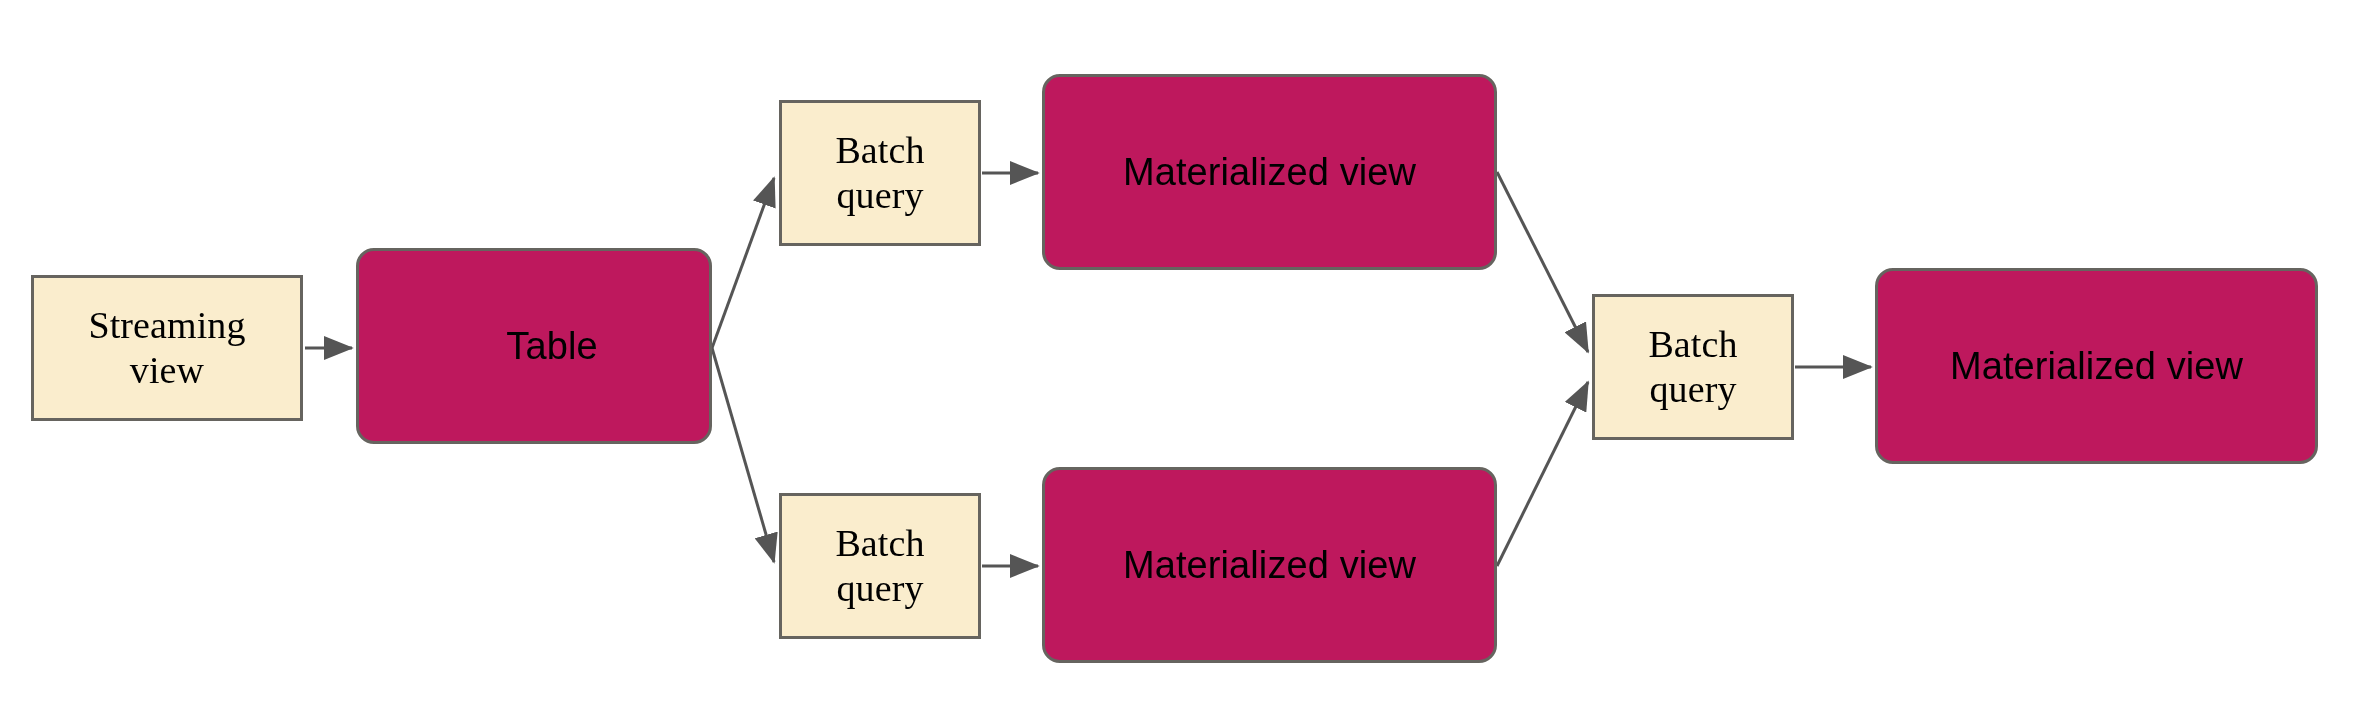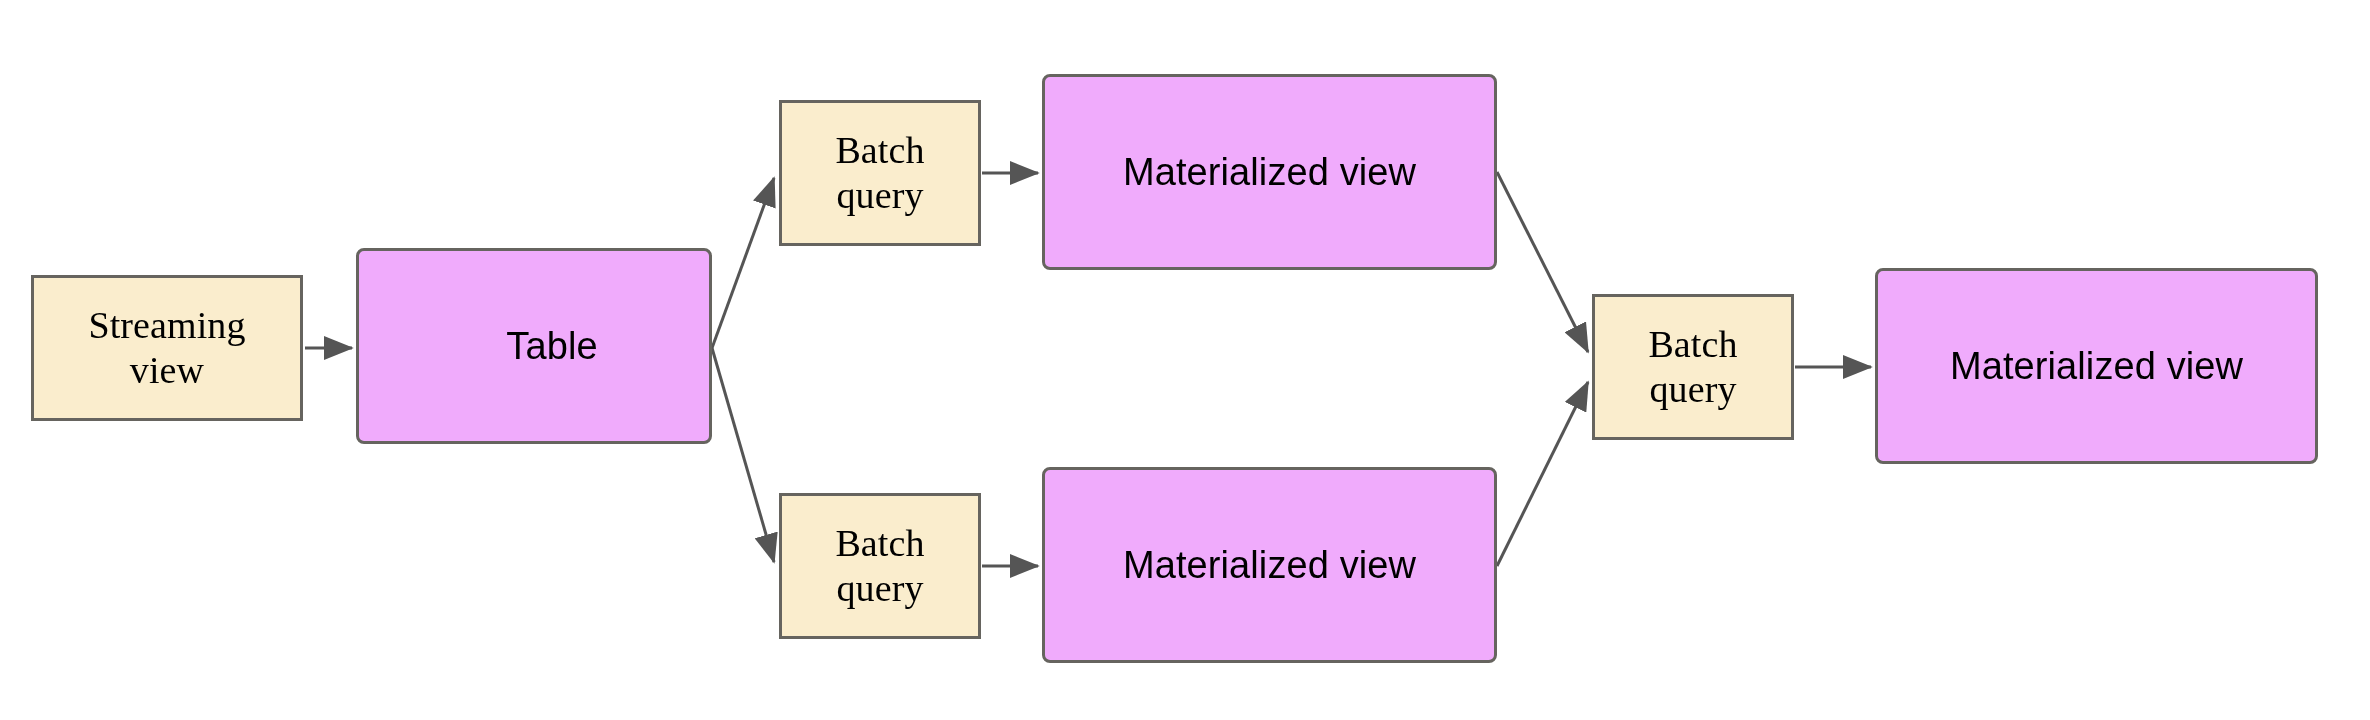--- a/index.html
+++ b/index.html
@@ -42,23 +42,23 @@
     white-space: pre-line;
     z-index: 2;
   }
   .node-process {
     background: #faedcd;
     border: 3px solid #66645f;
     border-radius: 0;
     font-family: Liberation Serif, serif;
   }
   .node-store {
-    background: #f0abfc;
+    background: #be185d;
     border: 3px solid #66645f;
-    border-radius: 8px;
+    border-radius: 18px;
   }
 </style>
 </head>
 <body>
 
 <div id="canvas">
 
   <svg id="edges" viewBox="0 0 2370 720" width="2370" height="720" xmlns="http://www.w3.org/2000/svg">
     <defs>
       <marker id="arrowhead" markerWidth="10" markerHeight="8" refX="9.4" refY="4" orient="auto" markerUnits="strokeWidth">

